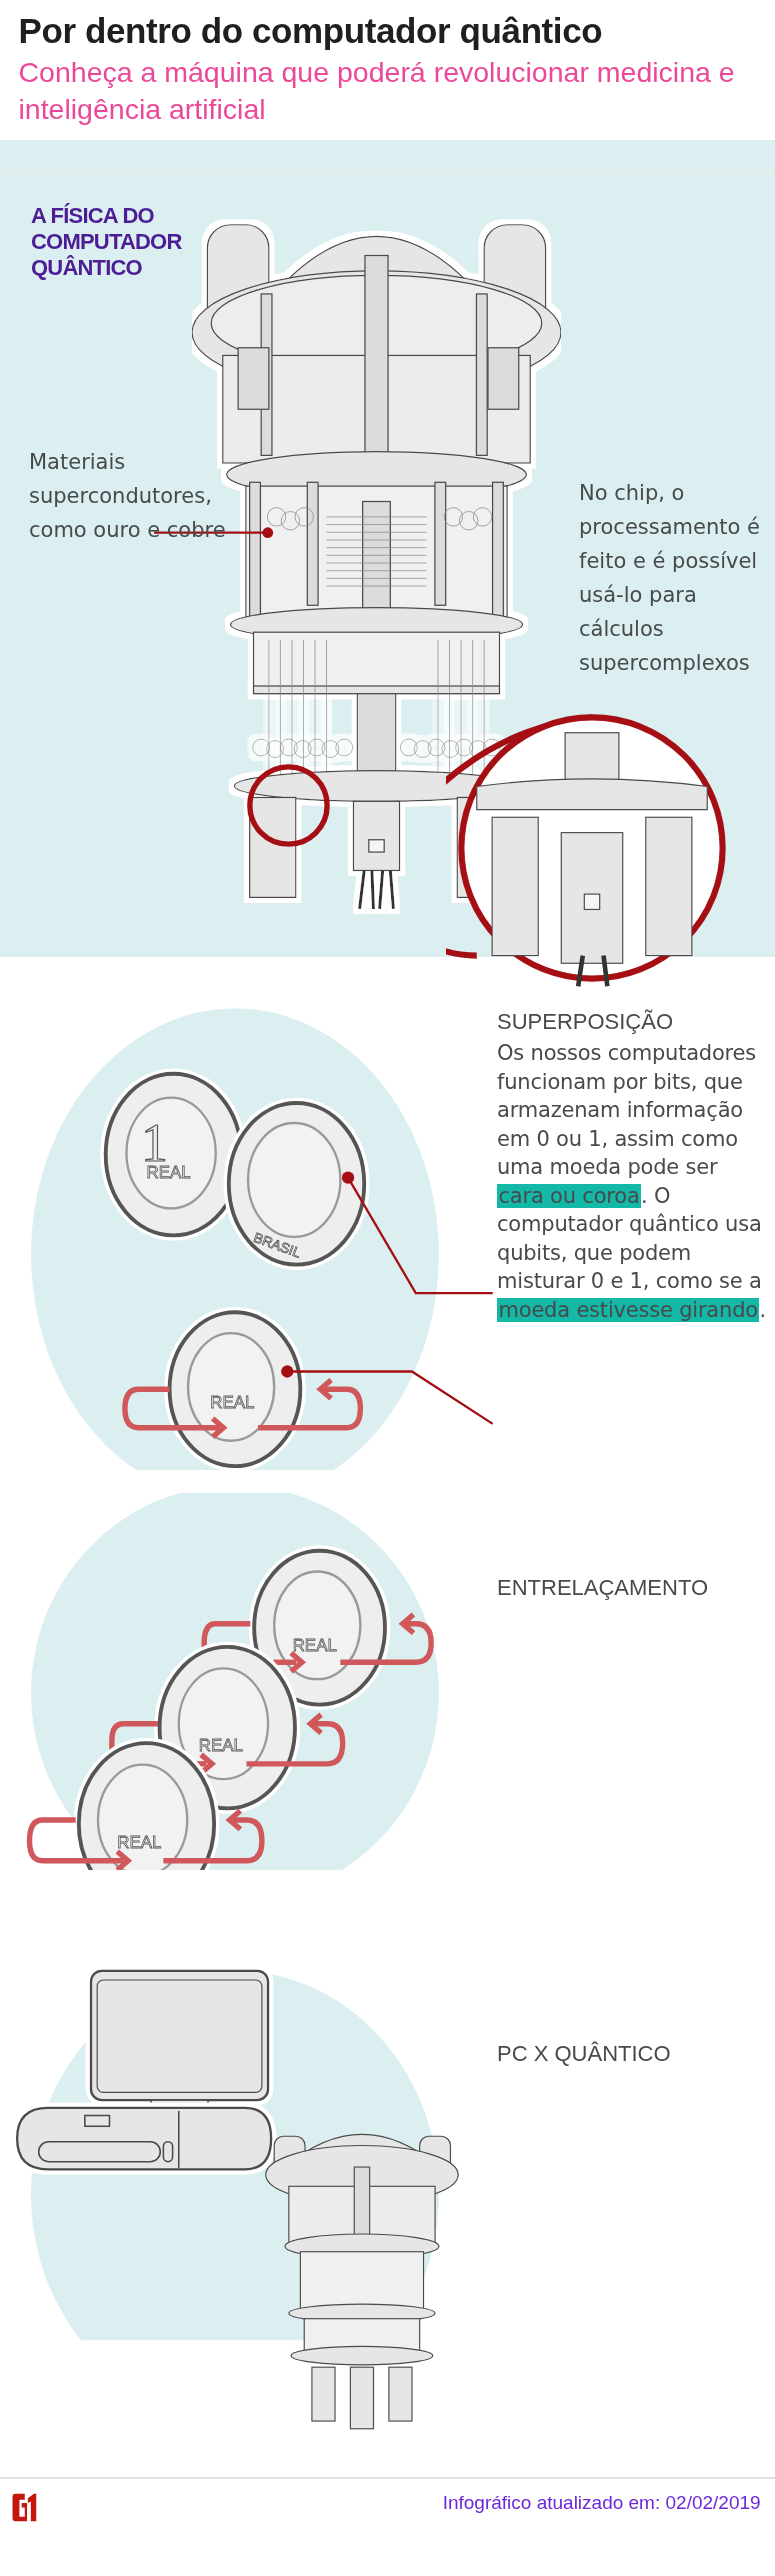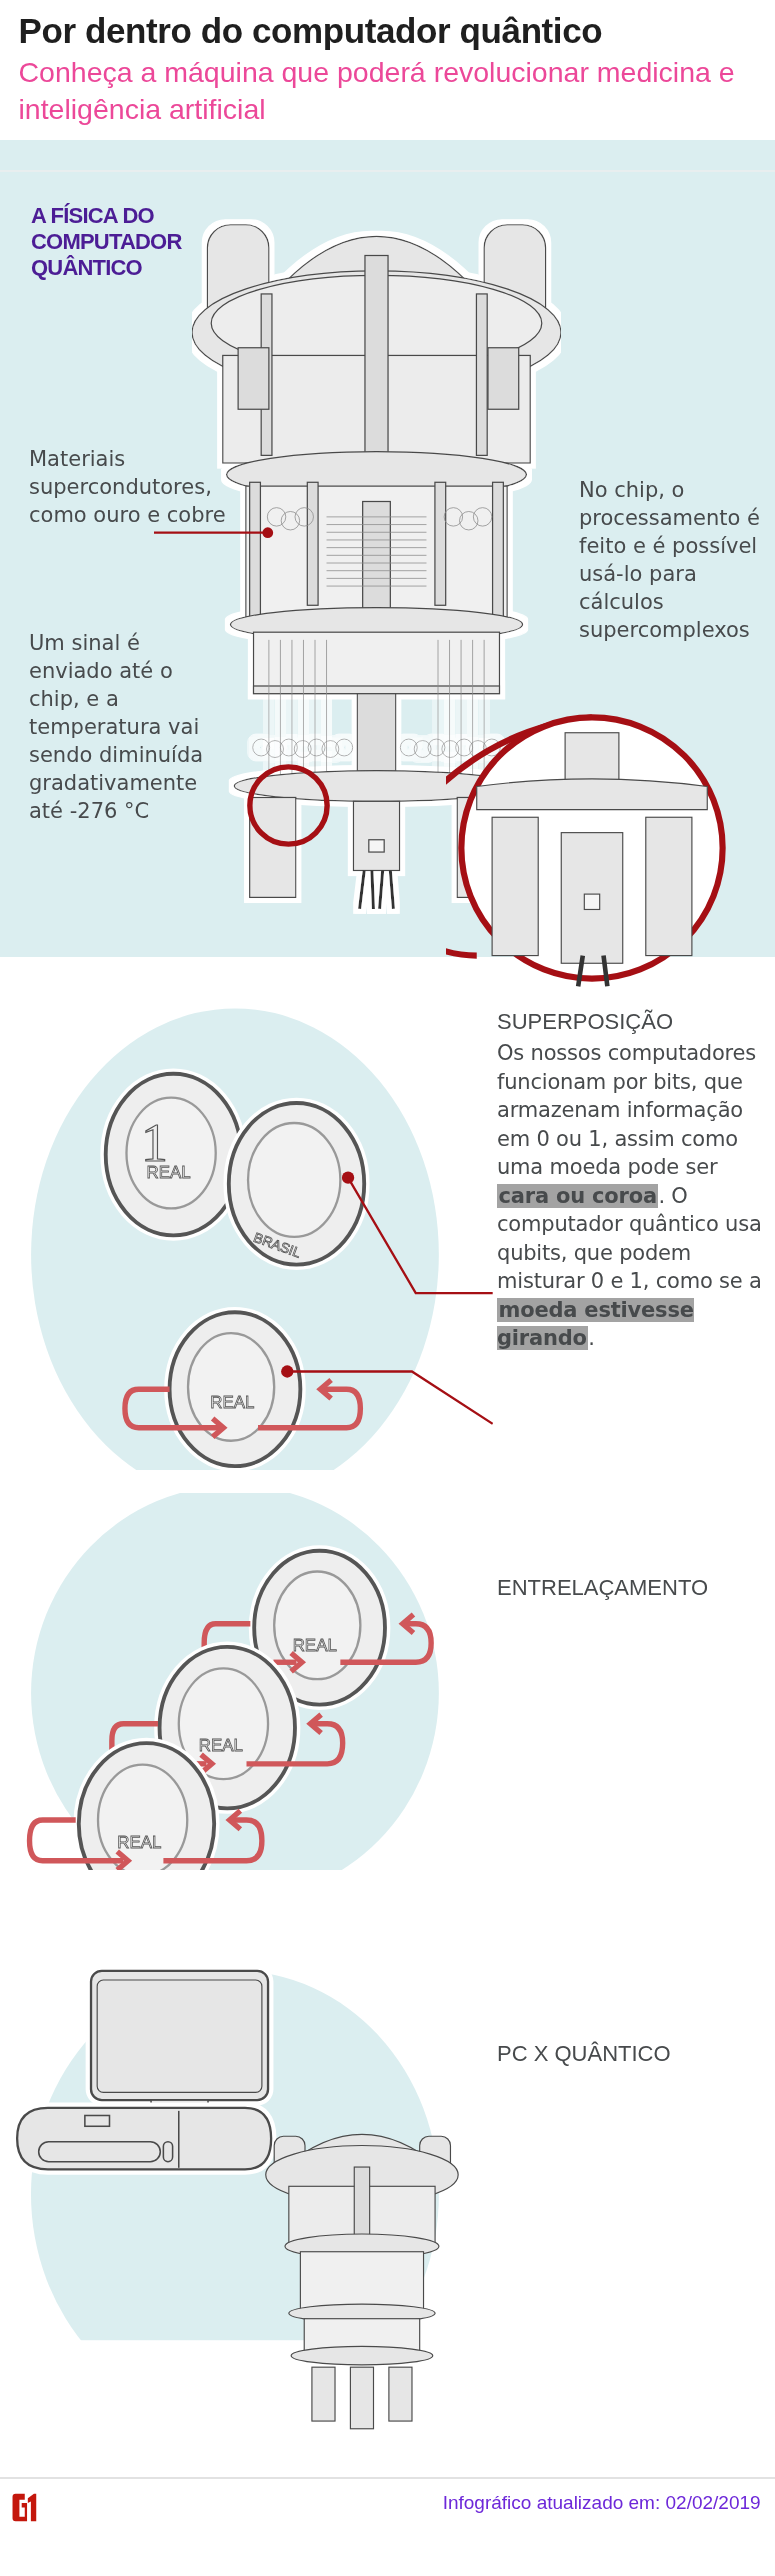--- a/index.html
+++ b/index.html
@@ -8,32 +8,32 @@
 
   .header { position: absolute; left: 0; top: 0; width: 776px; height: 108px; }
   .title { position: absolute; left: 18.5px; top: 10.8px; font-family: "Liberation Sans", sans-serif; font-weight: bold; font-size: 35px; color: #1f1f1f; letter-spacing: -0.4px; white-space: nowrap; }
   .subtitle { position: absolute; left: 18.5px; top: 54px; width: 739px; font-family: "Liberation Sans", sans-serif; font-size: 28.5px; line-height: 37px; color: #ec4899; }
 
   .physics { position: absolute; left: 0; top: 140px; width: 776px; height: 817px; background: #dbeef0; }
   .physics-topband { position: absolute; left: 0; top: 0; width: 776px; height: 32px; border-bottom: 2.3px solid #e8eeef; background: #dbeef0; }
 
   .physics-title { position: absolute; left: 31px; top: 63px; font-family: "Liberation Sans", sans-serif; font-weight: bold; font-size: 22px; line-height: 26px; color: #4c1d95; letter-spacing: -0.8px; width: 200px; }
 
-  .label { position: absolute; font-size: 21px; line-height: 28px; color: #474a4c; }
+  .label { position: absolute; font-size: 21px; line-height: 34px; color: #474a4c; }
   .label-materials { left: 29px; top: 305px; width: 200px; }
   .label-signal { left: 29px; top: 489px; width: 185px; }
   .label-chip { left: 579px; top: 336px; width: 185px; }
 
   .apparatus { position: absolute; left: 192px; top: 38px; width: 369px; height: 770px; }
   .magnifier { position: absolute; left: 446px; top: 562px; width: 292px; height: 292px; }
 
   .sec-text { position: absolute; left: 497px; width: 269px; }
   .sec-heading { font-family: "Liberation Sans", sans-serif; font-weight: normal; font-size: 22px; line-height: 28px; color: #474a4c; margin-bottom: 3.1px; }
   .sec-body { font-size: 21px; line-height: 28.5px; color: #474a4c; letter-spacing: -0.2px; }
-  .hl { background: #a3a3a3; padding: 0 1.5px; font-weight: bold; }
+  .hl { background: #14b8a6; padding: 0 1.5px; }
 
   .superposition-text { top: 1008px; }
   .entanglement-text { top: 1574px; }
   .pcx-text { top: 2040px; }
 
   .illus { position: absolute; }
   .super-illus { left: 0; top: 993px; width: 493px; height: 477px; }
   .ent-illus { left: 0; top: 1493px; width: 493px; height: 377px; }
   .pc-illus { left: 0; top: 1940px; width: 493px; height: 508px; }
 
@@ -159,21 +159,20 @@
   <svg style="position:absolute;left:246px;top:623px;width:85px;height:85px" viewBox="0 0 110 110">
     <circle cx="55" cy="55" r="50" fill="none" stroke="#a50f14" stroke-width="7"></circle>
   </svg>
 
   <svg style="position:absolute;left:154px;top:385px;width:123px;height:15.4px" viewBox="0 0 160 20">
     <line x1="0" y1="10" x2="150" y2="10" stroke="#a50f14" stroke-width="3"></line>
     <circle cx="148" cy="10" r="7" fill="#a50f14"></circle>
   </svg>
 
   <div class="label label-materials">Materiais supercondutores, como ouro e cobre</div>
-  <div class="label label-signal">Um sinal é enviado até o chip, e a temperatura vai sendo diminuída gradativamente até -276 °C</div>
   <div class="label label-chip">No chip,  o processamento é feito e é possível usá-lo para cálculos supercomplexos</div>
 </div>
 
 <svg class="illus super-illus" viewBox="0 0 640 620">
   <ellipse cx="305" cy="340" rx="265" ry="320" fill="#dbeef0"></ellipse>
   <g stroke="#555" stroke-width="5" fill="#eeeeee">
     <ellipse cx="225" cy="210" rx="88" ry="105" stroke="#ffffff" stroke-width="14"></ellipse>
     <ellipse cx="225" cy="210" rx="88" ry="105"></ellipse>
     <ellipse cx="222" cy="208" rx="58" ry="72" stroke="#999" stroke-width="3" fill="#f2f2f2"></ellipse>
     <text x="190" y="240" font-family="Liberation Sans, sans-serif" font-size="22" fill="#eeeeee" stroke="#555" stroke-width="1">REAL</text>

